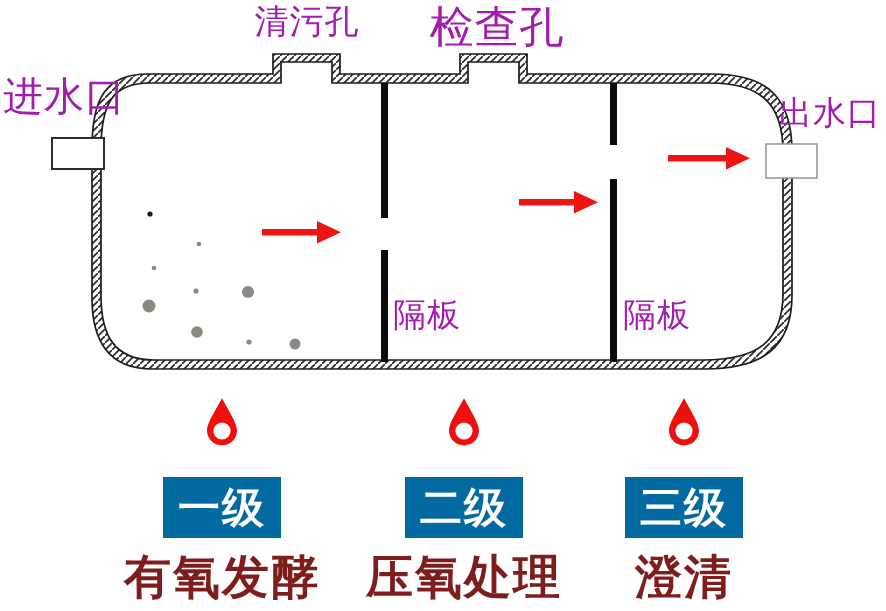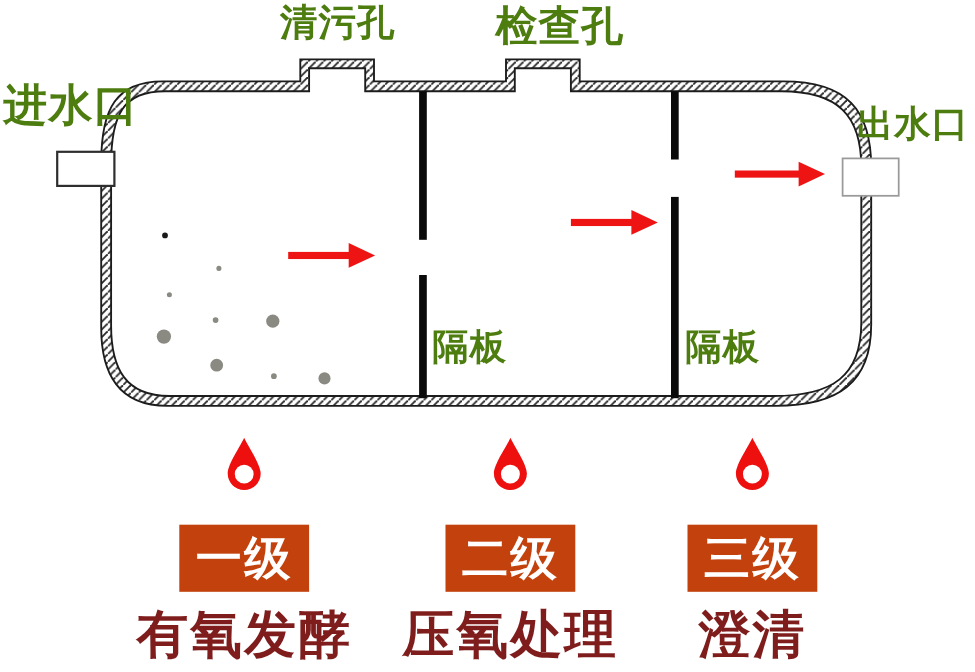--- a/index.html
+++ b/index.html
@@ -7,40 +7,40 @@
     position:relative;
     width:886px;height:611px;
     background:#ffffff;
     overflow:hidden;
     font-family:"DejaVu Sans","Liberation Sans",sans-serif;
     color:#151515;
   }
   .tank-svg{position:absolute;left:0;top:0;}
   .lbl{
     position:absolute;
-    font-weight:700;
+    font-weight:400;
     font-size:33px;
     letter-spacing:1px;
     white-space:nowrap;
-    color:#4d7c0f;
+    color:#a21caf;
     line-height:1.1;
     text-align:center;
   }
   .lbl.centered{transform:translateX(-50%);}
   .stage-col{
     position:absolute;
     top:397px;
     transform:translateX(-50%);
     display:flex;
     flex-direction:column;
     align-items:center;
   }
   .droplet{margin-bottom:29px;}
   .stage-badge{
-    background:#c2410c;
+    background:#0369a1;
     color:#ffffff;
     font-size:42px;
     font-weight:700;
     height:61px;
     line-height:61px;
     padding:0 15px;
     letter-spacing:2px;
     white-space:nowrap;
   }
   .process-label{
@@ -102,21 +102,21 @@
       <polygon points="574,191 598,202.2 574,213.5"></polygon>
     </g>
     <g fill="#ee1414">
       <rect x="668" y="155" width="59" height="6.5"></rect>
       <polygon points="726,147 750,158.2 726,169.5"></polygon>
     </g>
   </svg>
 
   <div class="lbl" style="left:3px;top:74px;font-size:40px;">进水口</div>
   <div class="lbl centered" style="left:307px;top:3px;font-size:34px;">清污孔</div>
-  <div class="lbl centered" style="left:509px;top:3px;font-size:38px;">检查孔</div>
+  <div class="lbl centered" style="left:497px;top:3px;font-size:44px;">检查孔</div>
   <div class="lbl" style="left:779px;top:95px;">出水口</div>
   <div class="lbl" style="left:393px;top:297px;">隔板</div>
   <div class="lbl" style="left:623px;top:297px;">隔板</div>
 
   <div class="stage-col" style="left:222px;">
     <svg class="droplet" width="32" height="51" viewBox="0 0 32 51">
       <path d="M16,1 C13,8 1,25 1,33.5 A15,15 0 0 0 31,33.5 C31,25 19,8 16,1 Z" fill="#ee0f0f"></path>
       <circle cx="16" cy="34" r="8.6" fill="#ffffff"></circle>
     </svg>
     <div class="stage-badge">一级</div>

